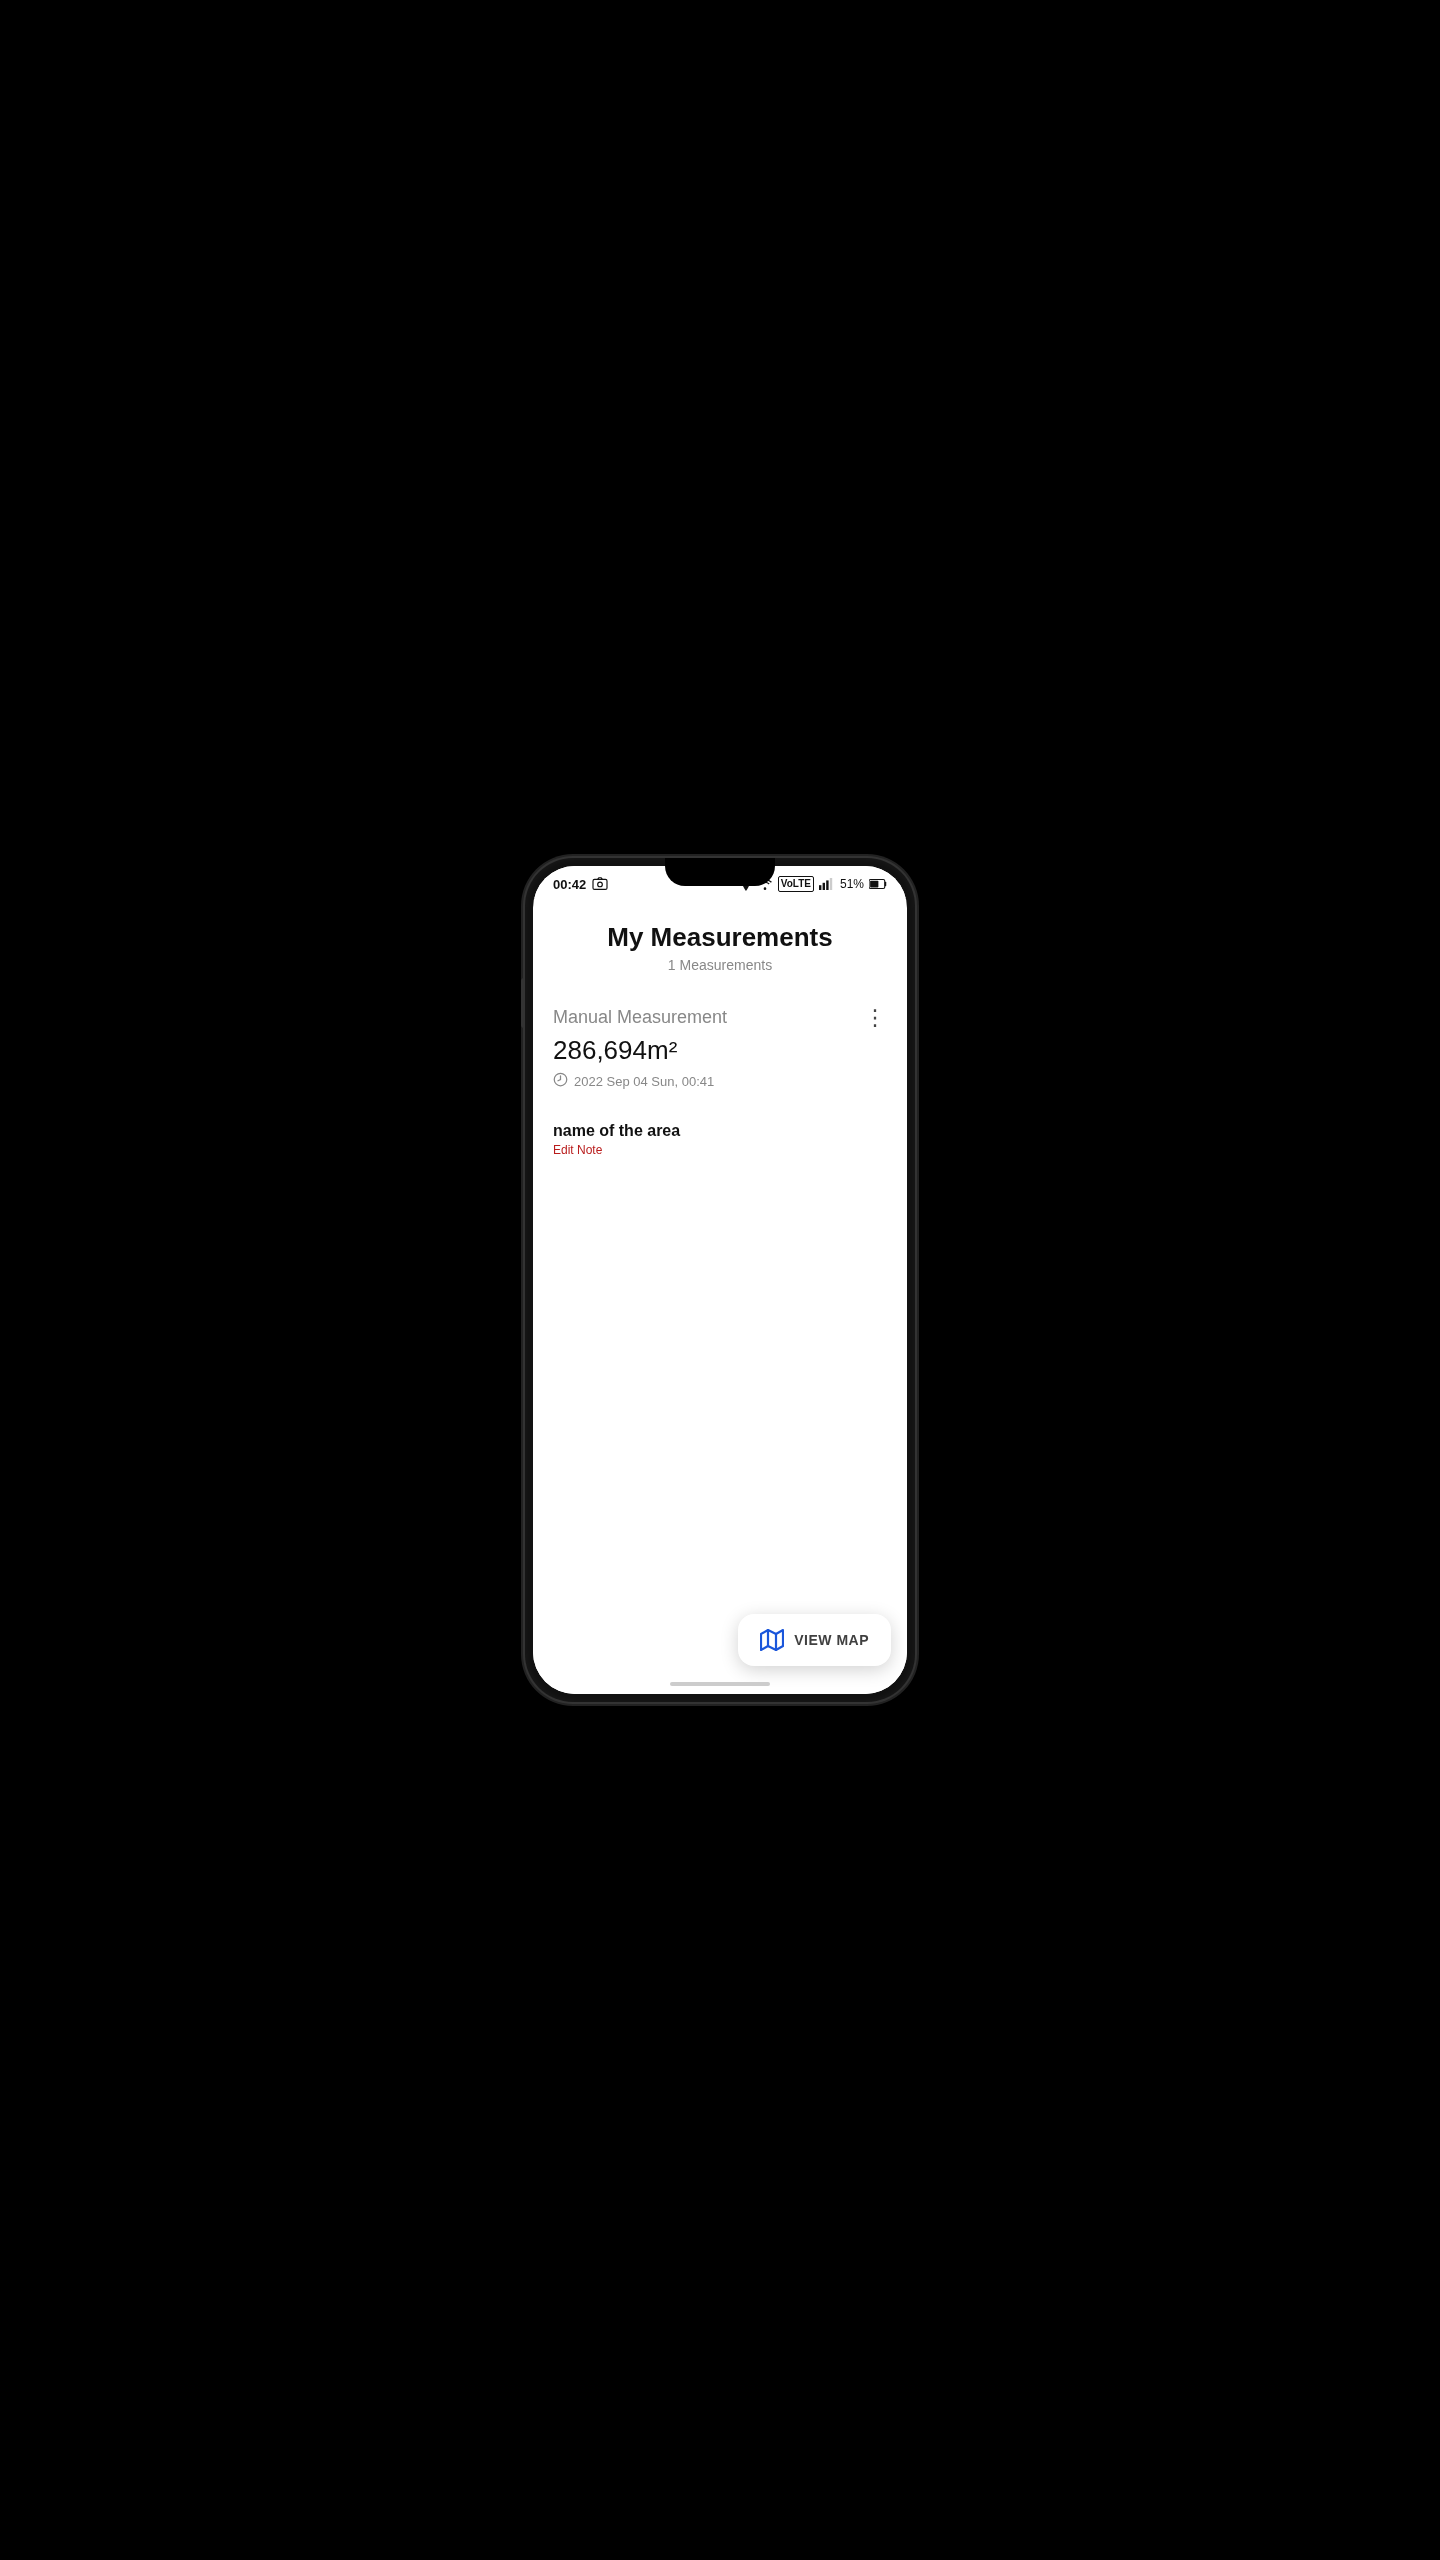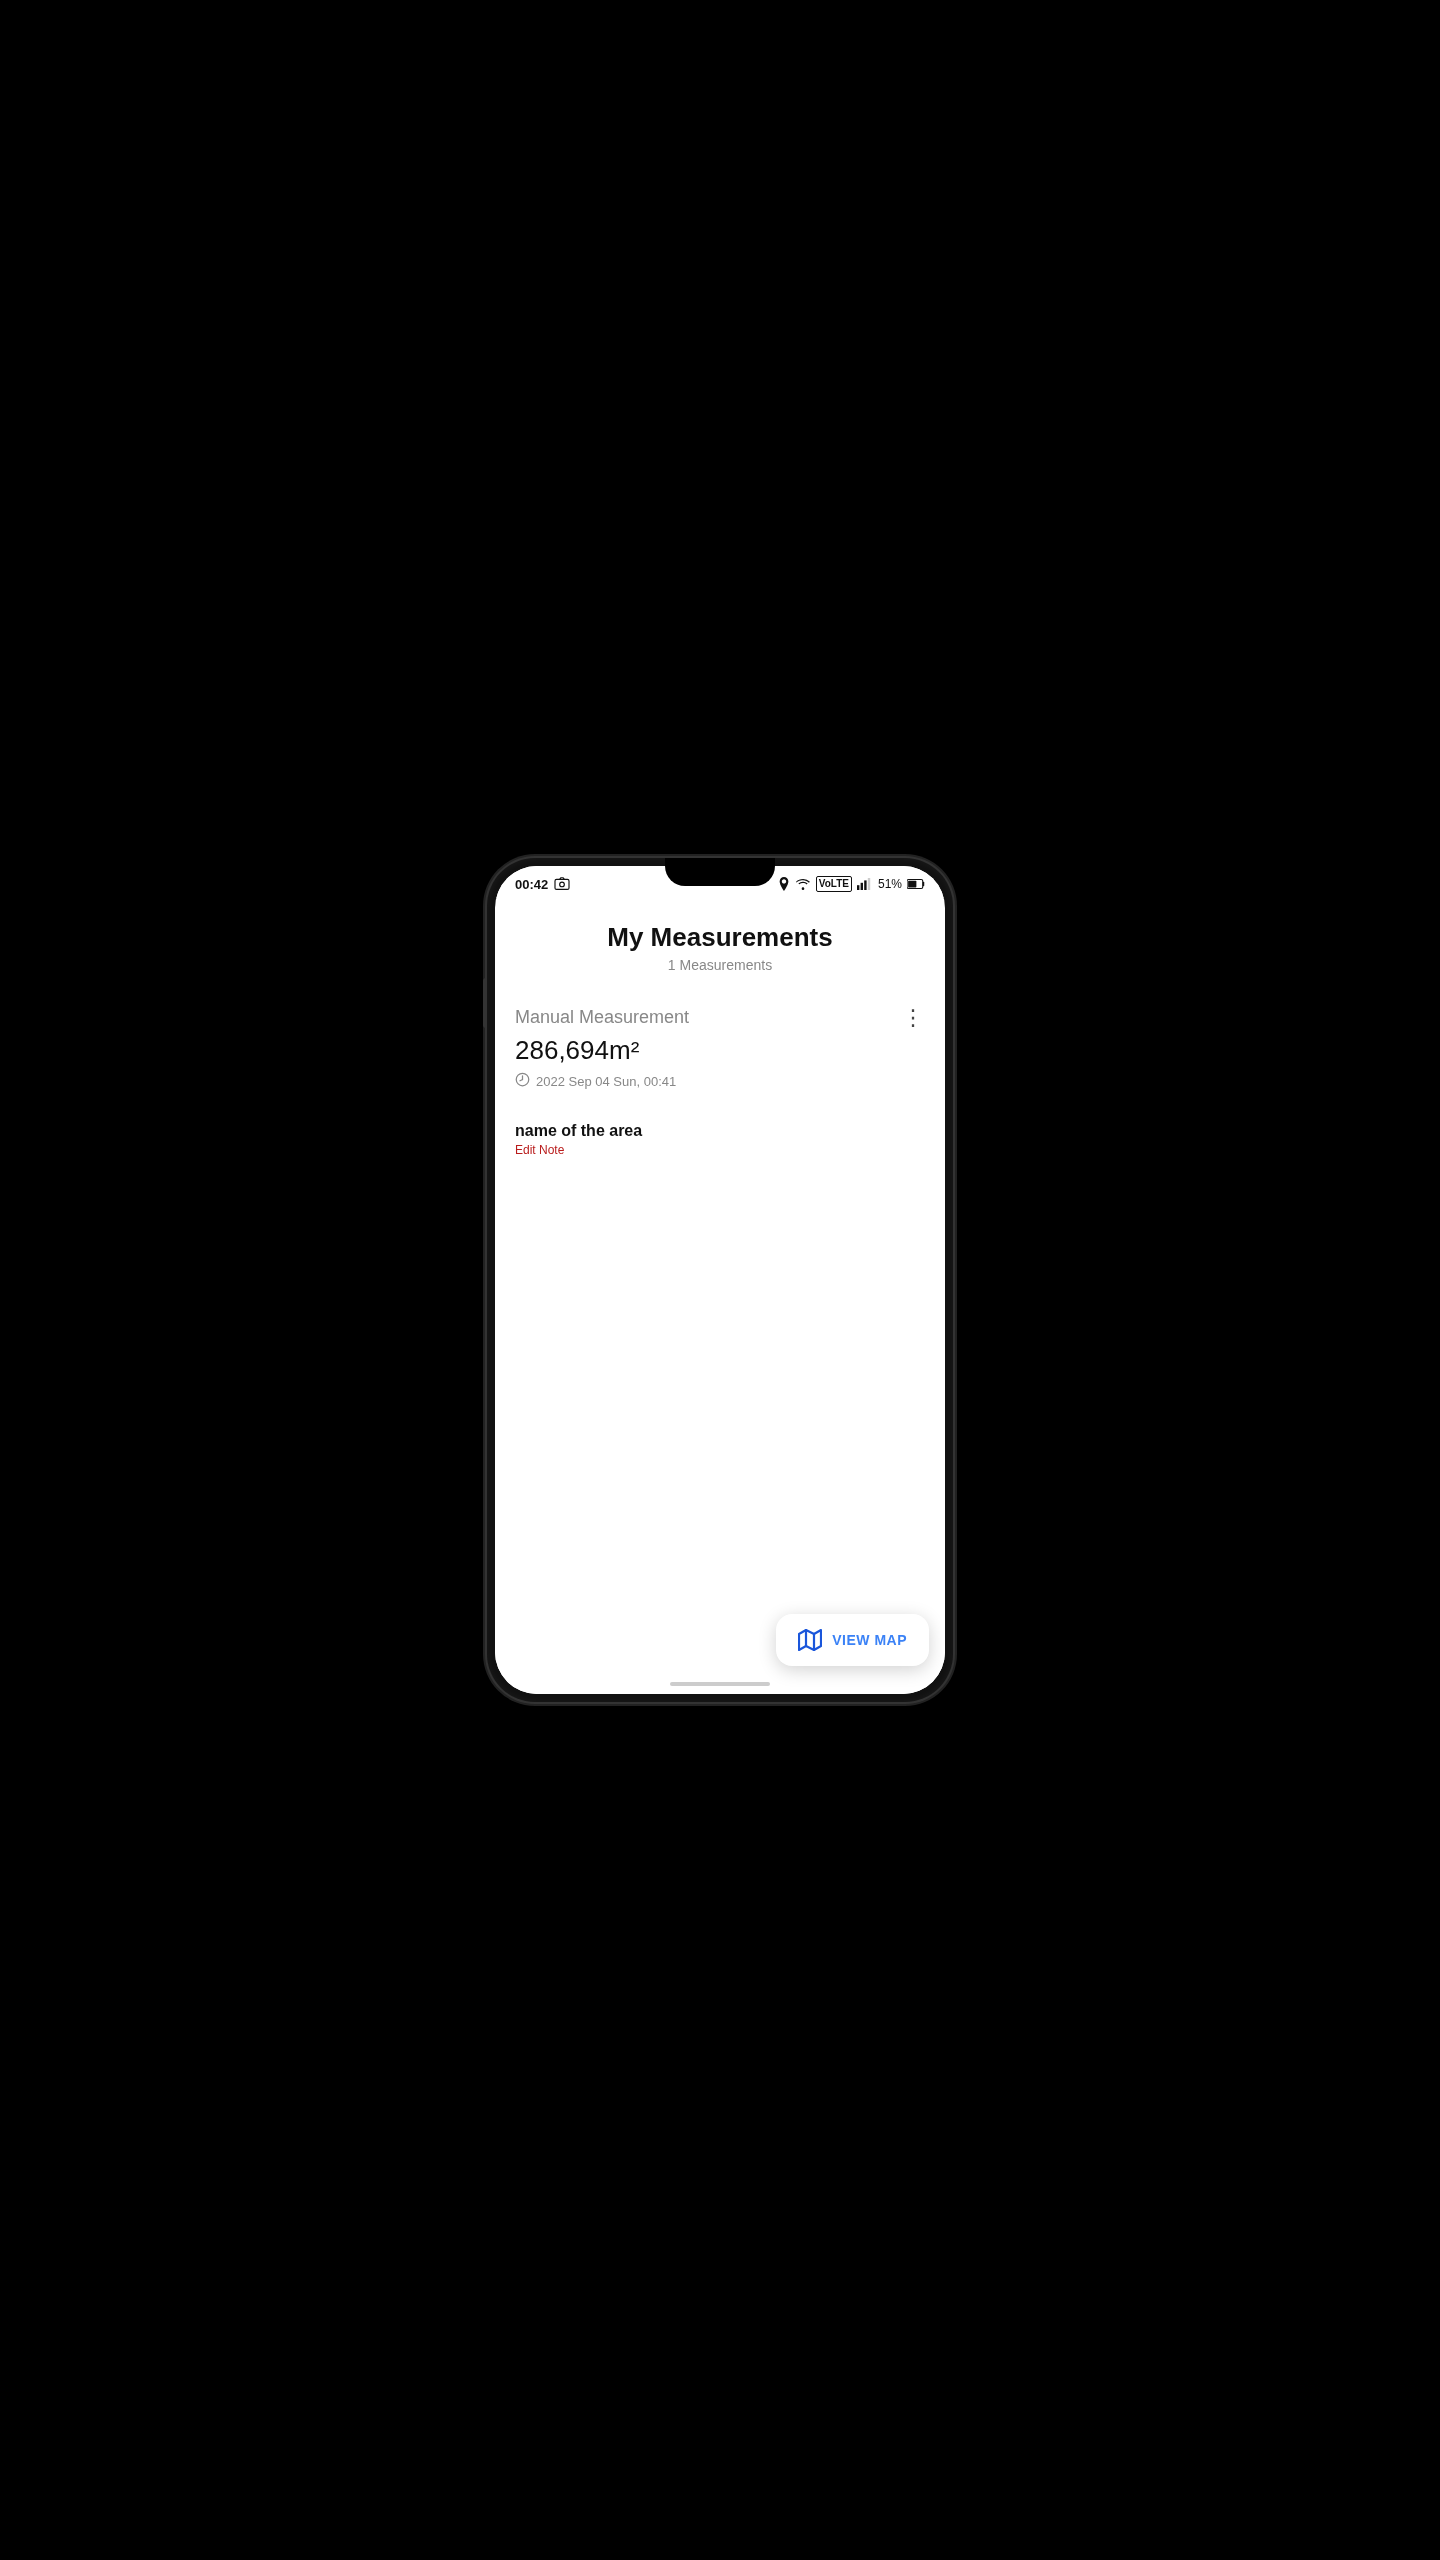--- a/index.html
+++ b/index.html
@@ -7,21 +7,21 @@
     body {
       background: #000;
       display: flex;
       justify-content: center;
       align-items: center;
       min-height: 100vh;
       font-family: 'Segoe UI', Arial, sans-serif;
     }
 
     .phone-frame {
-      width: 466px;
+      width: 390px;
       height: 844px;
       background: #111;
       border-radius: 48px;
       padding: 8px;
       position: relative;
       box-shadow: 0 0 0 2px #333, 0 0 0 4px #222, inset 0 0 10px rgba(255,255,255,0.05);
     }
 
     .phone-screen {
       width: 100%;
@@ -217,21 +217,21 @@
       align-items: center;
       gap: 10px;
       background: #fff;
       border: none;
       border-radius: 16px;
       padding: 14px 22px;
       box-shadow: 0 4px 18px rgba(0,0,0,0.18);
       cursor: pointer;
       font-size: 14px;
       font-weight: 700;
-      color: #3b82f6;
+      color: #404040;
       letter-spacing: 0.5px;
     }
 
     .fab-map-icon {
       font-size: 22px;
     }
 
     
     .home-indicator {
       position: absolute;

